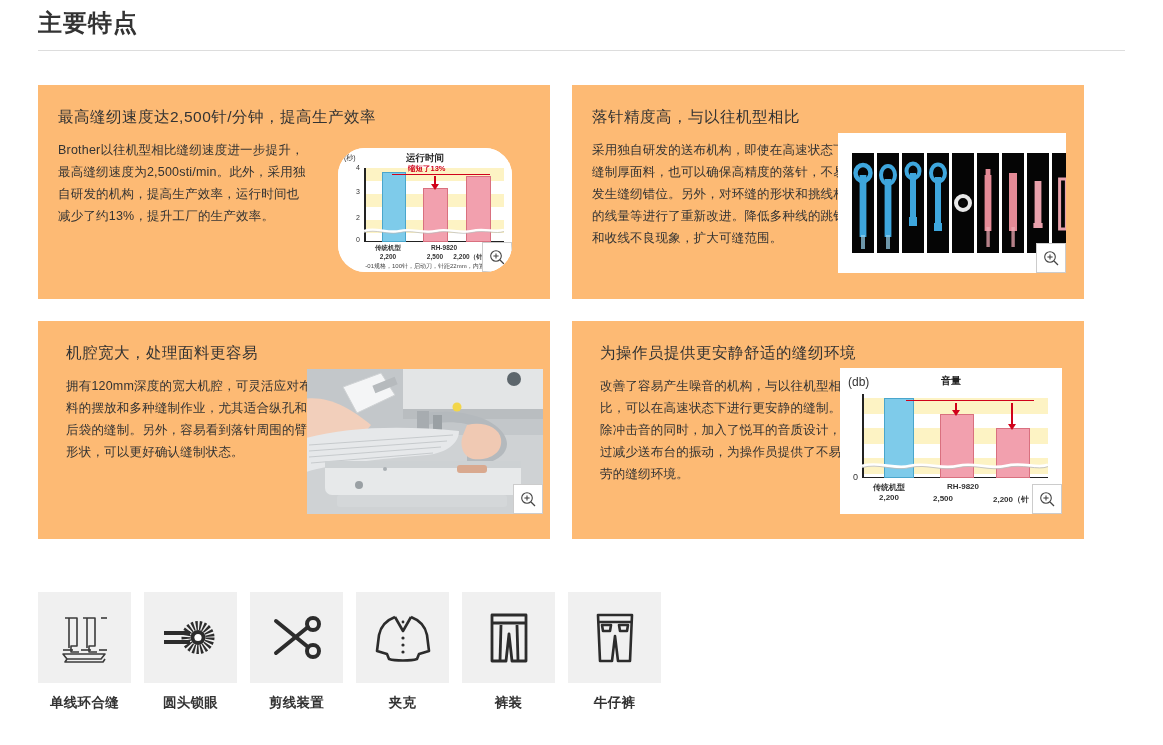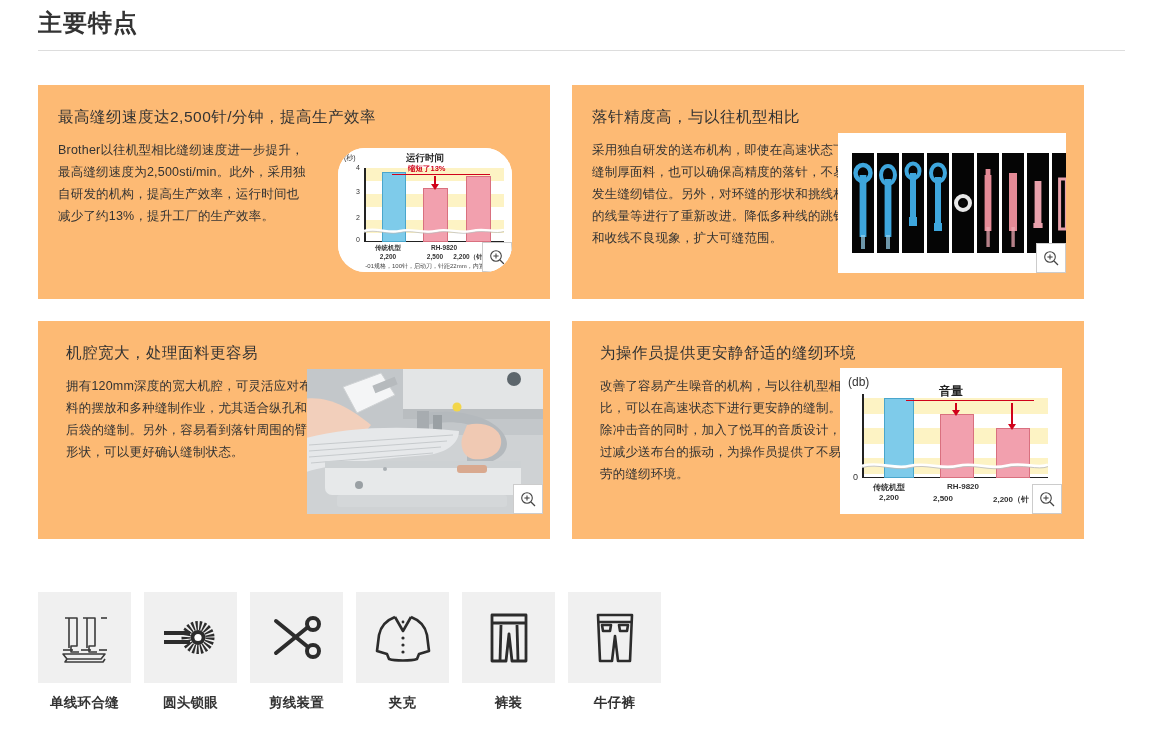--- a/index.html
+++ b/index.html
@@ -383,21 +383,21 @@
     </div>
   </div>
 
   <div class="card tall">
     <div class="card-title">为操作员提供更安静舒适的缝纫环境</div>
     <div class="card-body wide">改善了容易产生噪音的机构，与以往机型相比，可以在高速状态下进行更安静的缝制。去除冲击音的同时，加入了悦耳的音质设计，通过减少送布台的振动，为操作员提供了不易疲劳的缝纫环境。</div>
 
     <div class="card-media" style="left:268px; top:47px; width:222px; height:146px;">
       <div class="mini-chart">
         <div class="mc-unit" style="left:8px; top:7px; font-size:12px;">(db)</div>
-        <div class="mc-title" style="top:15px; font-size:12px;">音量</div>
+        <div class="mc-title" style="top:6px; font-size:10px;">音量</div>
 
         <div class="mc-plot" style="left:22px; top:26px; width:186px; height:84px;">
           <div class="mc-band" style="top:4px;  height:16px;"></div>
           <div class="mc-band" style="top:34px; height:16px;"></div>
           <div class="mc-band" style="top:64px; height:16px;"></div>
 
           <div class="mc-axis-y"></div>
           <div class="mc-axis-x"></div>
 
           <div class="mc-bar blue" style="left:22px; width:28px; height:78px;"></div>

